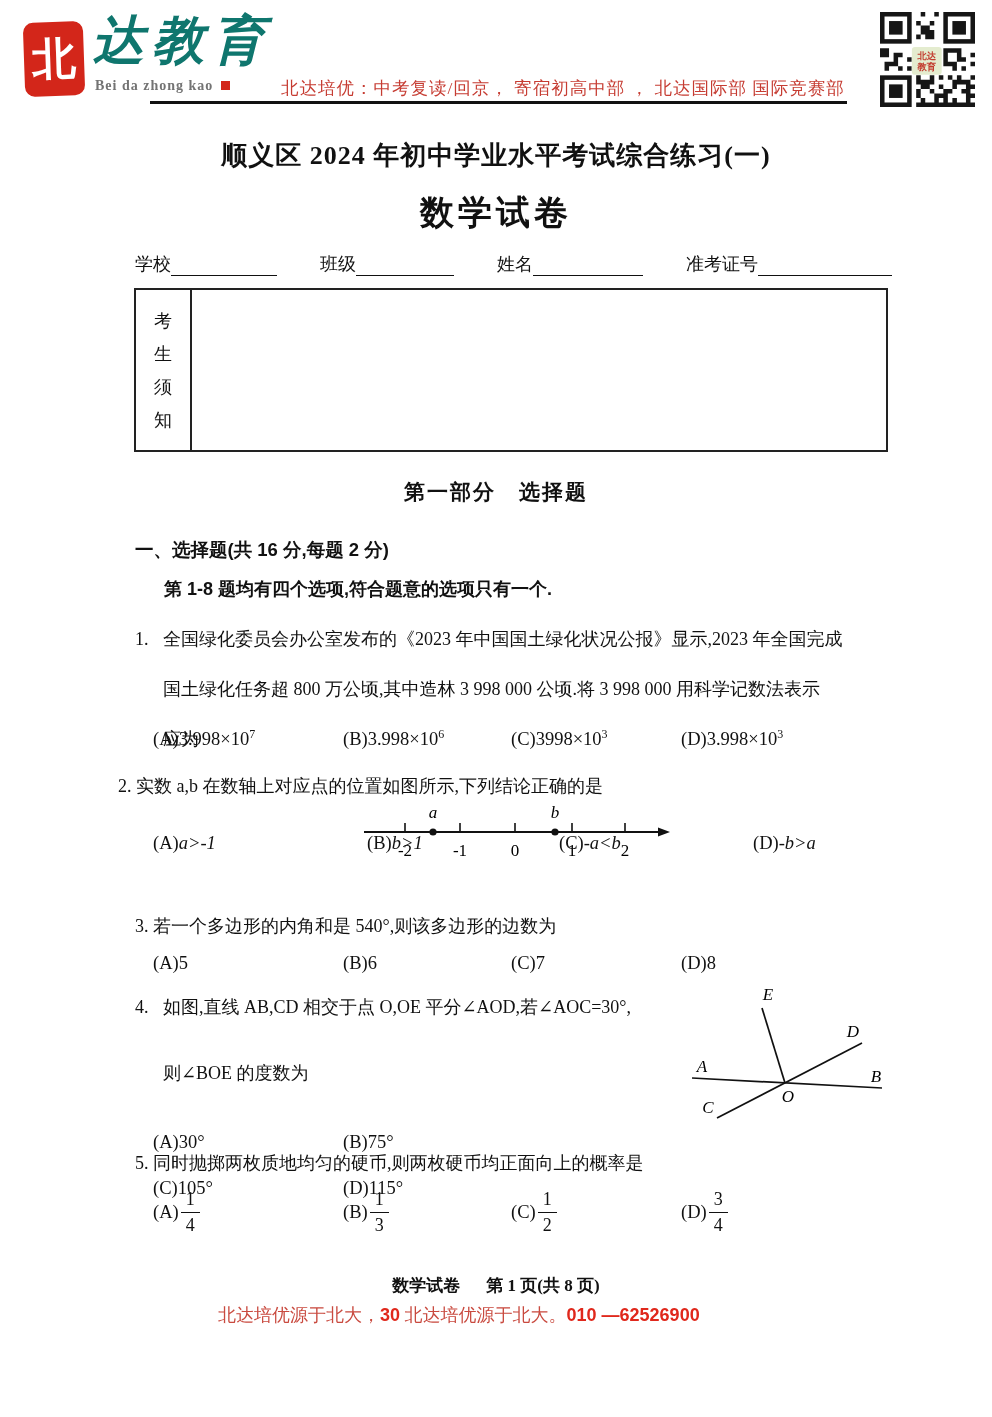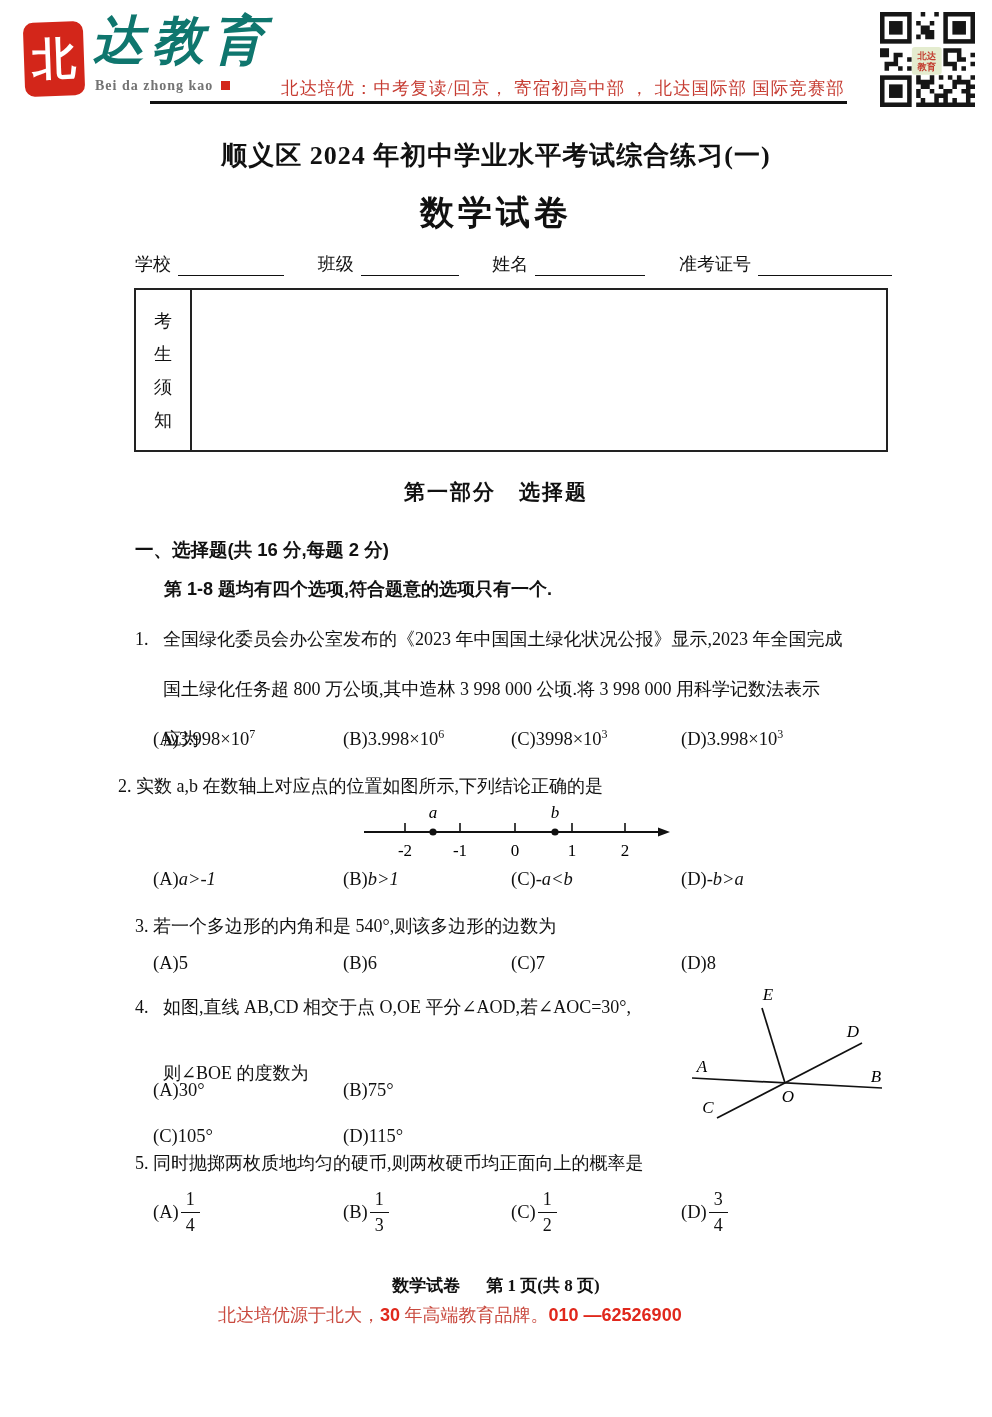--- a/index.html
+++ b/index.html
@@ -36,21 +36,21 @@
 
   
   .title { position:absolute; top:138px; left:0; width:100%; text-align:center;
            font-size:26px; font-weight:bold; letter-spacing:1px; }
   .subtitle { position:absolute; top:190px; left:0; width:100%; text-align:center;
               font-size:34px; font-weight:bold; letter-spacing:4px; }
 
   
   .form-row { position:absolute; top:252px; left:135px; width:757px;
               display:flex; justify-content:space-between; font-size:18px; }
-  .form-field { display:flex; align-items:flex-end;gap:7px; }
+  .form-field { display:flex; align-items:flex-end; }
   .blank { display:inline-block; border-bottom:1.6px solid #111; height:1.15em; }
   .blank.w1{width:106px}.blank.w2{width:98px}.blank.w3{width:110px}.blank.w4{width:134px}
 
   
   .notice { position:absolute; top:288px; left:134px; width:754px; height:164px;
             border:2px solid #222; display:flex; }
   .notice-side { width:56px; border-right:2px solid #222; display:flex; flex-direction:column;
                  align-items:center; justify-content:space-around; padding:14px 0; font-size:18px; }
   .notice-body { flex:1; padding:7px 6px 6px 14px; font-size:16.5px; }
   .notice-body .item { line-height:30px; white-space:nowrap; }
@@ -72,28 +72,28 @@
   .q1 .q-body { padding-left:28px; }
   .q-num { position:absolute; left:0; top:0; line-height:50px; }
 
   .opt-grid { position:absolute; left:153px; display:grid;
               grid-template-columns:190px 168px 170px auto; font-size:18.5px; }
   .opt { white-space:nowrap; }
   .opt .math { font-style:italic; }
   sup { font-size:12px; vertical-align:super; line-height:0; }
 
   .q2-text { position:absolute; top:774px; left:118px; }
-  .q2-opts { top:869px; }
+  .q2-opts { top:833px;gap:24px; }
   .q3-text { position:absolute; top:914px; left:135px; }
   .q3-opts { top:953px; }
 
   .q4 { position:absolute; top:995px; left:135px; width:560px; }
   .q4 .l2 { margin-top:42px; padding-left:28px; }
   .q4 .q-body{ padding-left:28px; }
-  .q4-opts { position:absolute; top:1080px; left:153px; display:grid;
+  .q4-opts { position:absolute; top:1132px; left:153px; display:grid;
              grid-template-columns:190px auto; row-gap:25px; font-size:18.5px; width:340px; }
 
   .q5-text { position:absolute; top:1151px; left:135px; }
   .q5-opts { position:absolute; top:1188px; left:153px; display:grid;
              grid-template-columns:190px 168px 170px auto; font-size:18.5px; }
   .frac-opt { display:flex; align-items:center; }
   .frac { display:inline-flex; flex-direction:column; align-items:center;
           font-size:18px; line-height:1.25; margin-left:2px; }
   .frac .num { border-bottom:1.7px solid #111; padding:0 5px 1px; }
   .frac .den { padding-top:1px; }
@@ -297,14 +297,14 @@
         <span class="num">3</span>
         <span class="den">4</span>
       </span>
     </span>
 </div>
 
 <div class="footer-center">
   <span>数学试卷</span><span class="gap"></span><span>第 1 页(共 8 页)</span>
 </div>
 <div class="footer-promo">
-  <span>北达培优源于北大，</span><span class="hl">30</span><span> 年高端教育品牌。</span><span class="hl">010  —62526900</span>
+  <span>北达培优源于北大，</span><span class="hl">30</span><span> 北达培优源于北大。</span><span class="hl">010  —62526900</span>
 </div>
 
 </body></html>

